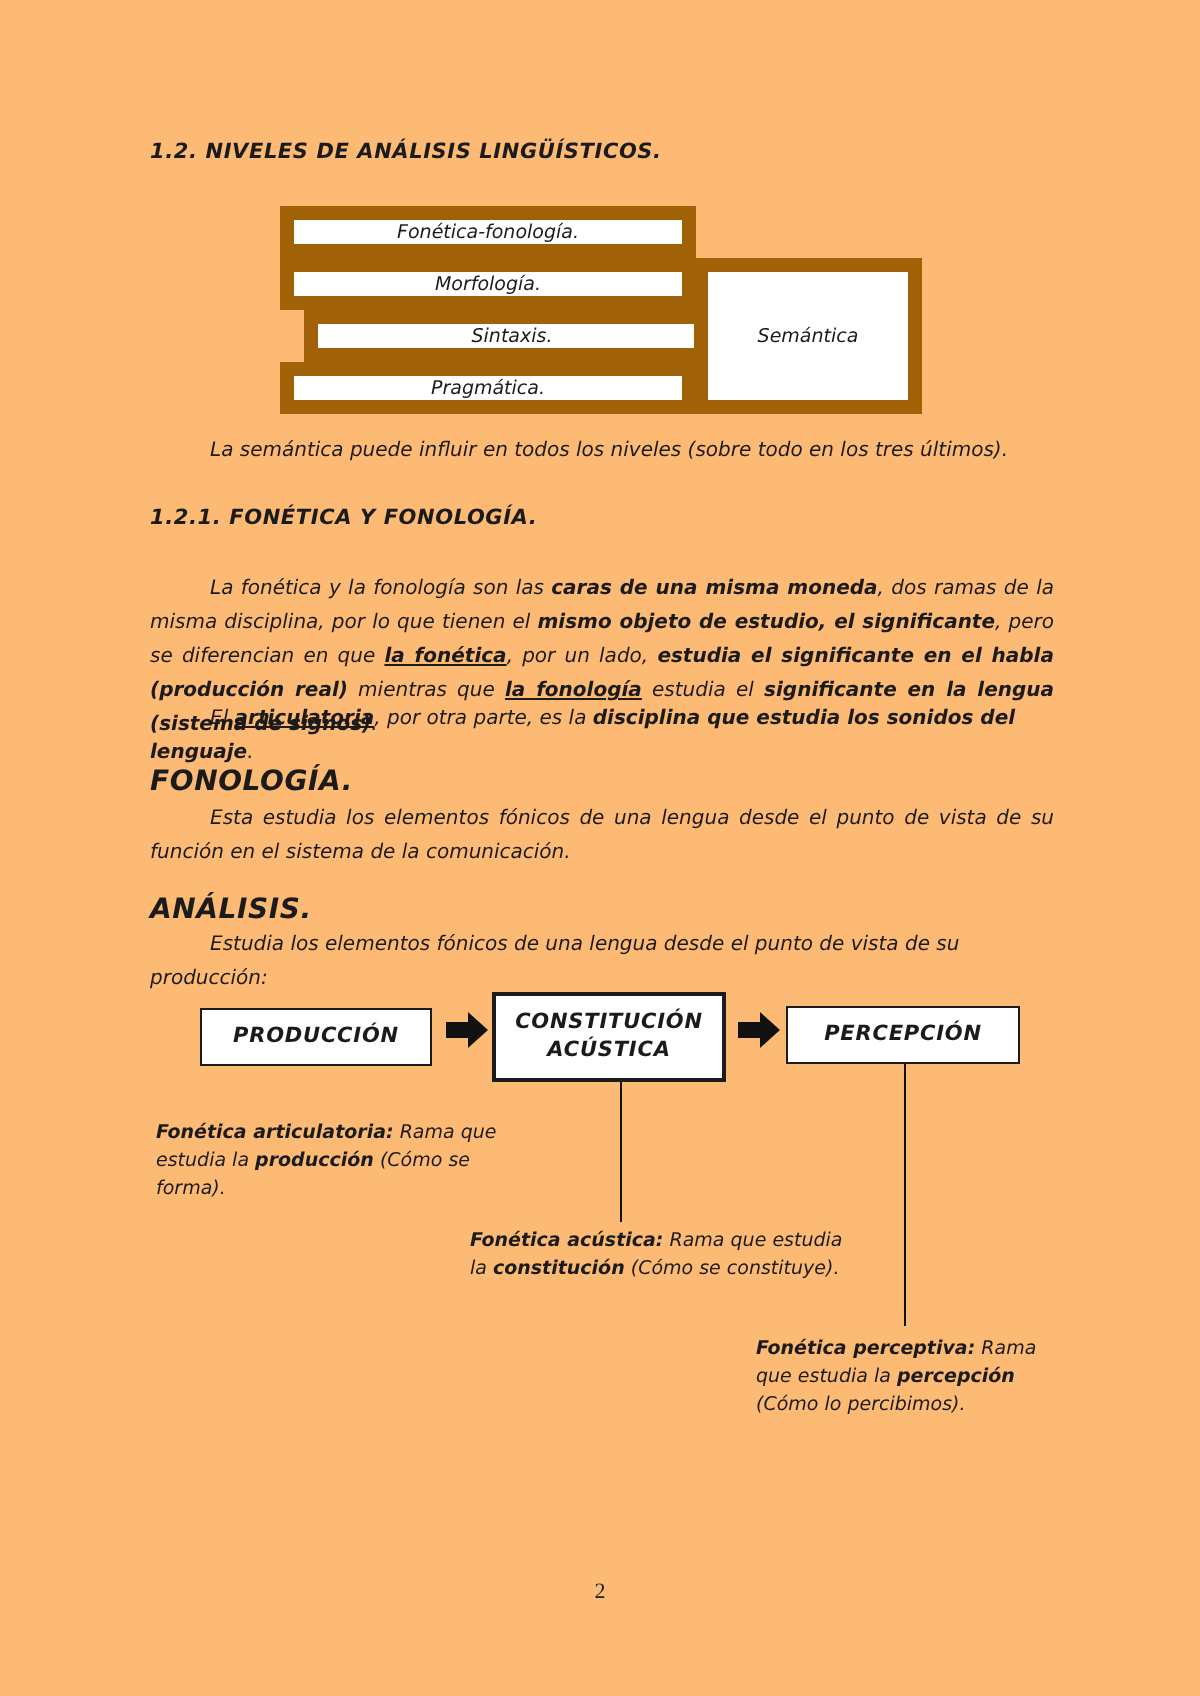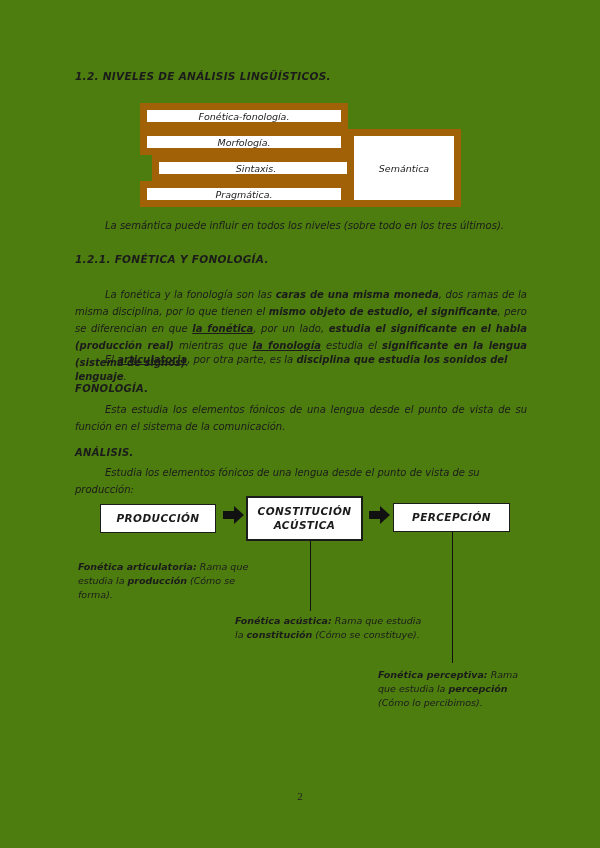--- a/index.html
+++ b/index.html
@@ -1,33 +1,33 @@
 <!DOCTYPE html>
 <html><head>
 <meta charset="utf-8">
 <style>
   html,body{margin:0;padding:0;background:#e8e8e8;}
   .page{
     position:relative;
     width:600px;height:848px;
     margin:0 auto;
-    background:#4d7c0f;
+    background:#fdba74;
     font-family:"DejaVu Sans",sans-serif;
     color:#1b1b1b;
     overflow:hidden;
   }
   .b{font-weight:bold;}
   .u{text-decoration:underline;}
   .abs{position:absolute;}
   .heading{
     font-size:10.5px;font-weight:bold;font-style:italic;
     letter-spacing:.3px;
   }
   .subheading{
-    font-size:10px;font-weight:bold;font-style:italic;
+    font-size:14px;font-weight:bold;font-style:italic;
     letter-spacing:.3px;
   }
   .body-text{
     font-size:10px;line-height:17px;font-style:italic;
     text-align:justify;
   }
   .indent{text-indent:30px;}
   .cell{
     box-sizing:border-box;
     border:7px solid #a16207;

